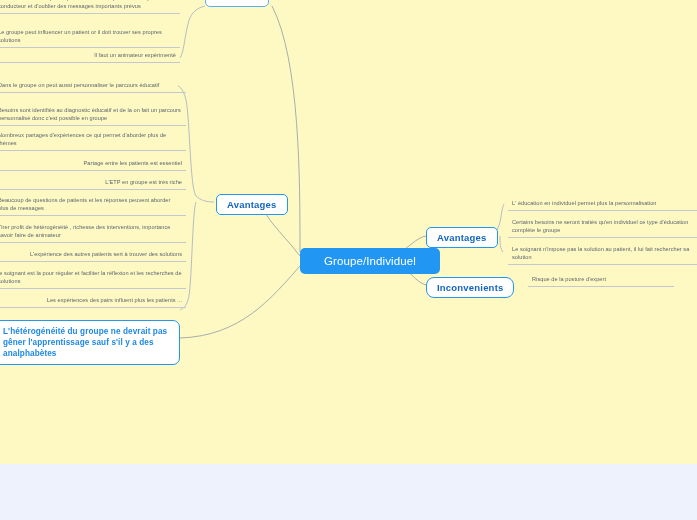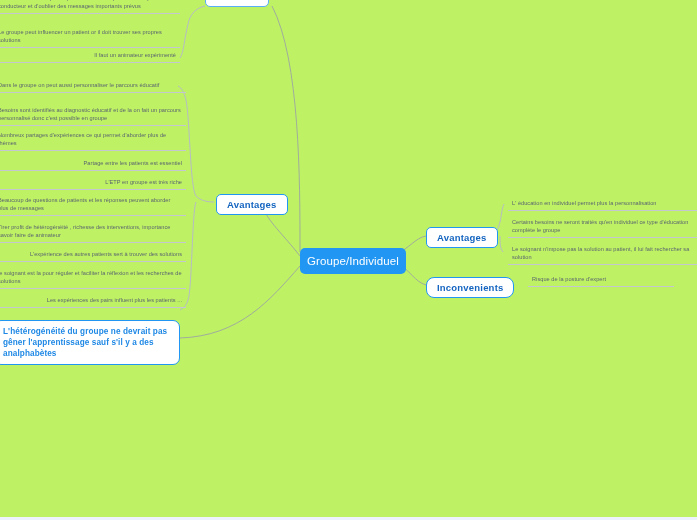--- a/index.html
+++ b/index.html
@@ -4,40 +4,40 @@
 <style>
   * { box-sizing: border-box; margin: 0; padding: 0; }
   html, body {
     width: 697px; height: 520px;
     background: #eef2fc;
     font-family: "Liberation Sans", sans-serif;
     overflow: hidden;
   }
   #canvas {
     position: relative;
-    width: 697px; height: 517px;
-    background: #bef264;
+    width: 697px; height: 464px;
+    background: #fef9c3;
   }
   svg#links {
     position: absolute; left: 0; top: 0;
     width: 697px; height: 520px;
     pointer-events: none;
   }
   .edge { fill: none; stroke: #9aa0a6; stroke-width: 1; opacity: .85; }
   .edge-thin { fill: none; stroke: #b6bcc4; stroke-width: 1; }
 
   
   .node { position: absolute; }
 
   .root {
     background: #2196f3;
     color: #ffffff;
     border-radius: 5px;
     font-size: 11.5px;
-    padding: 7px 7px;
+    padding: 7px 24px;
     white-space: nowrap;
     letter-spacing: .1px;
   }
 
   .branch {
     background: #ffffff;
     border: 1.6px solid #2196f3;
     border-radius: 5px;
     color: #1565c0;
     font-weight: bold;

